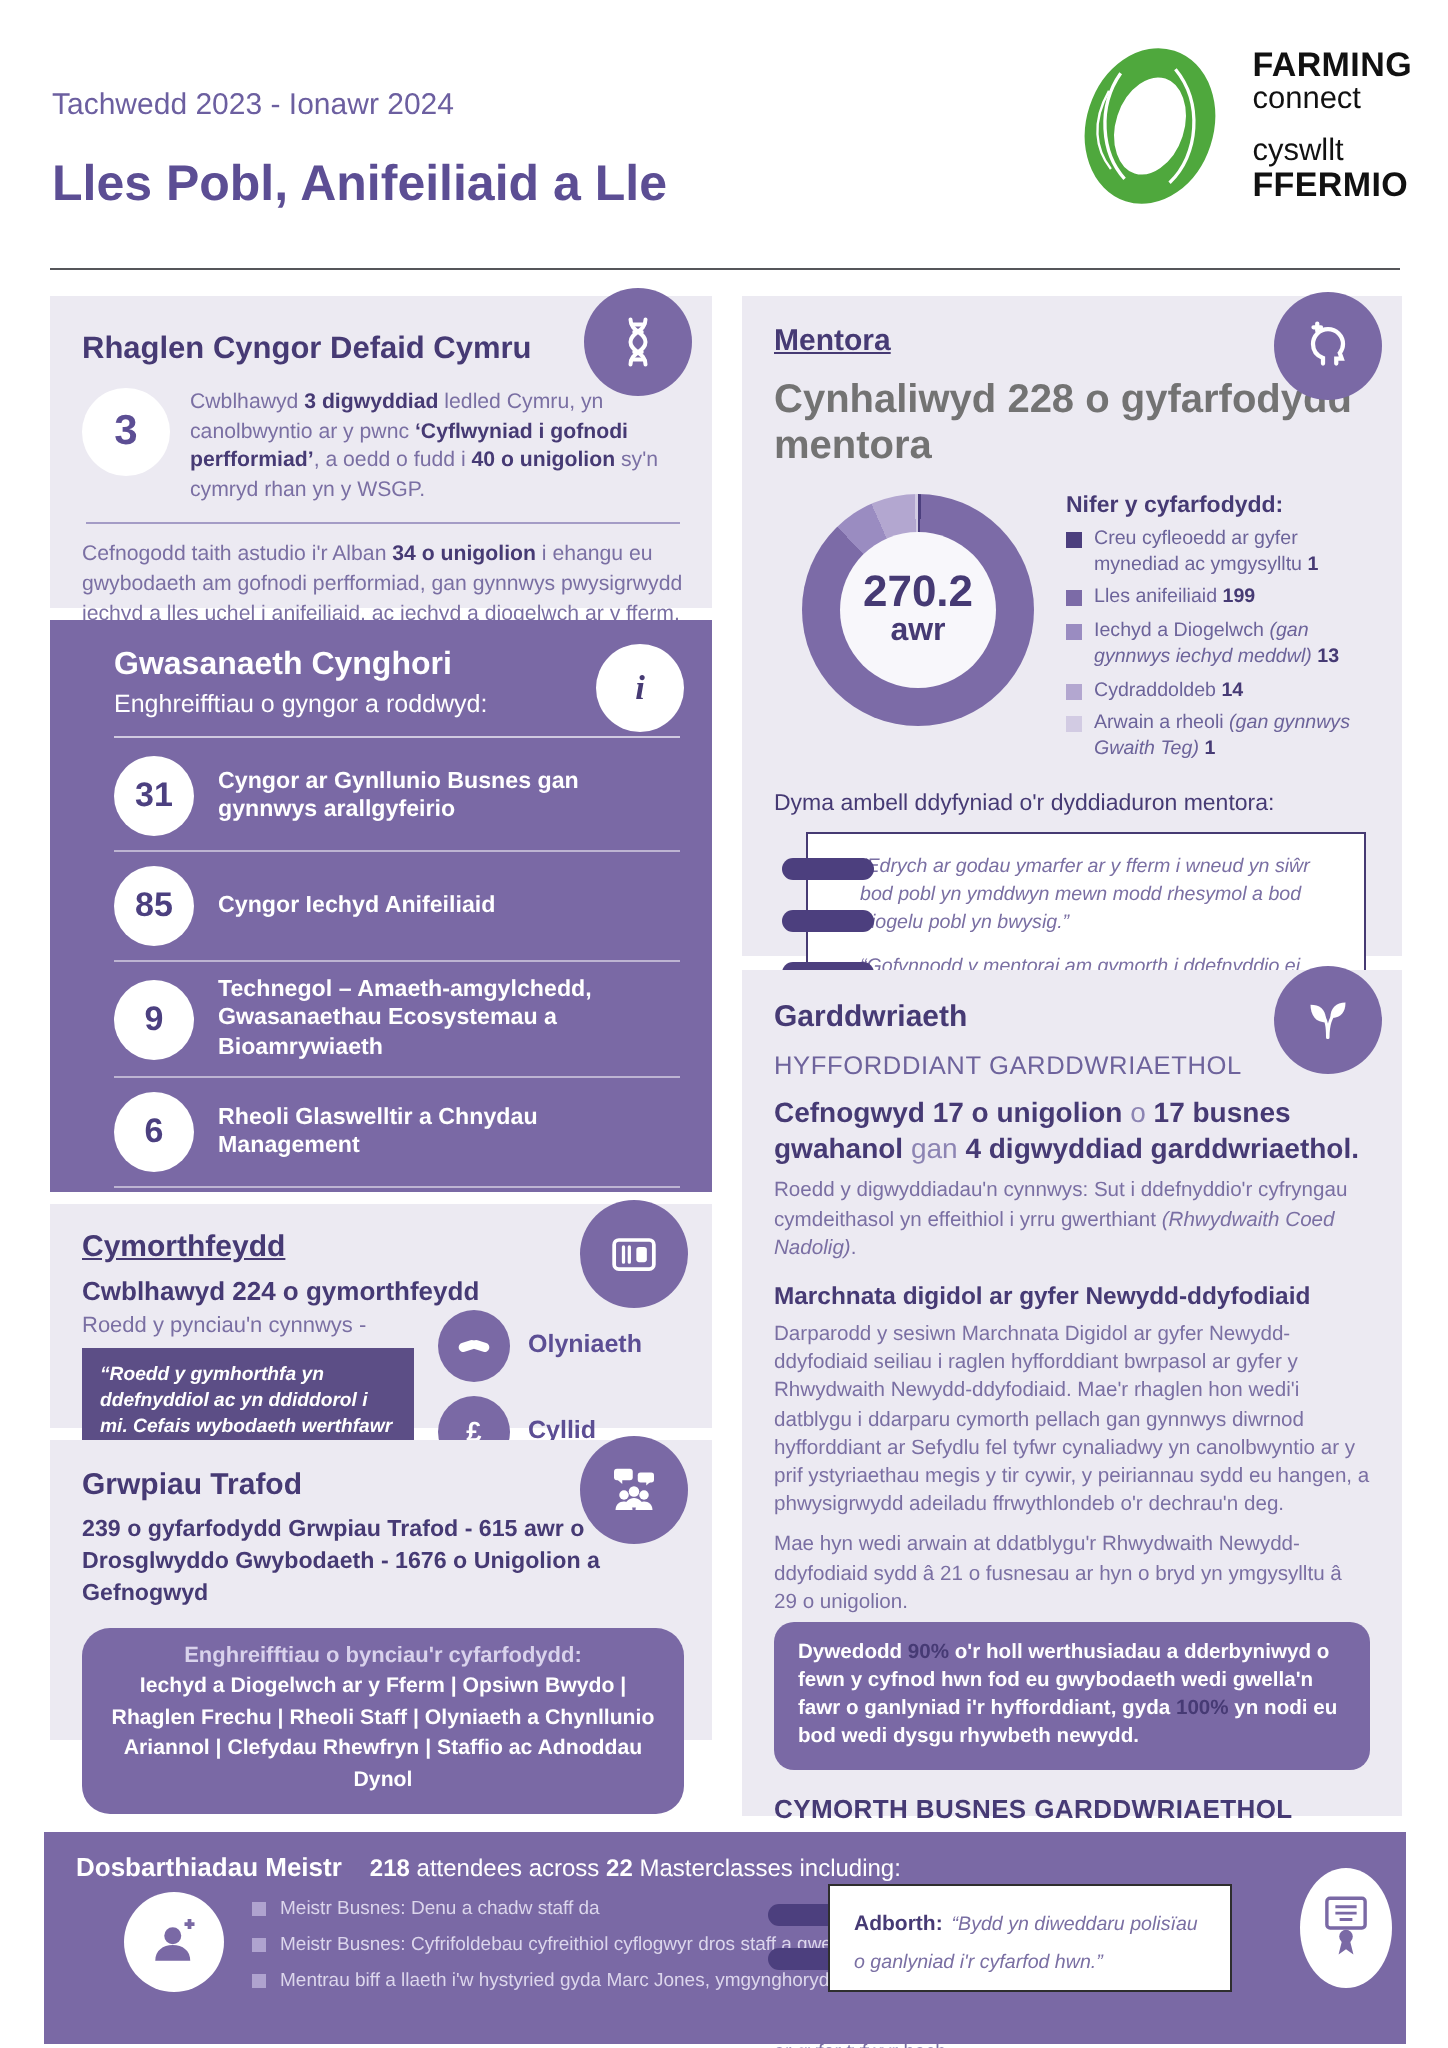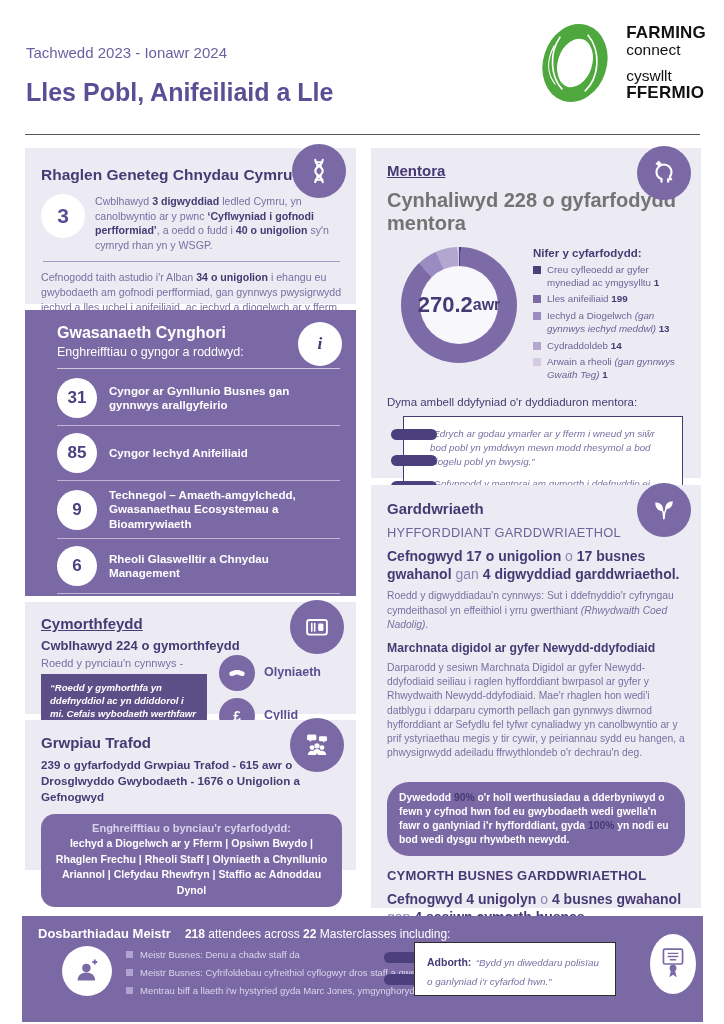--- a/index.html
+++ b/index.html
@@ -80,21 +80,21 @@
   .dis-box-t{color:#fff;font-size:10.6px;font-weight:700;line-height:1.5;}
 
   
   .men{height:330px;padding:14px 16px 0 16px;margin-bottom:7px;}
   .men-title{font-size:15px;font-weight:700;color:#463A74;text-decoration:underline;}
   .men-badge{top:-2px;right:10px;}
   .men-stat{font-size:20px;font-weight:700;color:#737373;margin-top:10px;}
   .men-chart{display:flex;margin-top:12px;}
   .donut{position:relative;width:116px;height:116px;border-radius:50%;margin-left:14px;flex:0 0 116px;}
   .donut-hole{position:absolute;inset:19px;border-radius:50%;background:#F8F7FB;
-              display:flex;flex-direction:row;align-items:center;justify-content:center;}
+              display:flex;flex-direction:column;align-items:center;justify-content:center;}
   .donut-val{font-size:22px;font-weight:700;color:#463A74;line-height:1;}
   .donut-unit{font-size:16px;font-weight:700;color:#463A74;line-height:1.1;}
   .legend{margin-left:16px;}
   .legend-title{font-size:11.5px;font-weight:700;color:#463A74;margin-bottom:5px;}
   .legend-item{display:flex;font-size:9.8px;color:#6C639A;line-height:1.3;margin-bottom:4px;}
   .legend-item .rt-b{color:#4C3F7E;}
   .swatch{flex:0 0 8px;height:8px;margin:2px 6px 0 0;}
   .men-qintro{font-size:11.5px;color:#463A74;margin-top:10px;}
   .notebook{position:relative;margin:8px 2px 0 16px;background:#fff;border:1.5px solid #463A73;
             padding:10px 12px 10px 26px;}
@@ -103,22 +103,22 @@
   .nb-q:last-child{margin-bottom:0;}
 
   
   .hor{height:423px;padding:15px 16px 0 16px;}
   .hor-title{font-size:15px;font-weight:700;color:#463A74;}
   .hor-badge{top:-2px;right:10px;}
   .hor-sub1{font-size:12.8px;color:#6E639C;margin-top:8px;letter-spacing:.3px;}
   .hor-bold{font-size:14px;color:#8C84B3;line-height:1.3;margin-top:7px;}
   .hor-p{font-size:10.3px;color:#7A6FA3;line-height:1.38;margin-top:6px;}
   .hor-sub2{font-size:12.2px;font-weight:700;color:#463A74;margin-top:9px;}
-  .hor-call{background:#7A69A5;border-radius:22px;color:#fff;font-size:10.3px;font-weight:700;
-            line-height:1.35;padding:9px 12px;margin-top:22px;}
+  .hor-call{background:#7A69A5;border-radius:10px;color:#fff;font-size:10.3px;font-weight:700;
+            line-height:1.35;padding:9px 12px;margin-top:2px;}
   .hor-sub3{font-size:13px;font-weight:700;color:#463A74;margin-top:12px;letter-spacing:.2px;}
 
   
   .footer{position:absolute;left:22px;top:916px;width:681px;height:106px;background:#7A69A5;}
   .ft-titleline{position:absolute;left:16px;top:10px;display:flex;align-items:baseline;color:#fff;}
   .ft-title{font-size:13px;font-weight:700;}
   .ft-sub{font-size:12px;margin-left:14px;}
   .ft-person{position:absolute;left:40px;top:30px;width:50px;height:50px;border-radius:50%;background:#fff;
              display:flex;align-items:center;justify-content:center;}
   .ft-bullets{position:absolute;left:104px;top:33px;}
@@ -155,21 +155,21 @@
       <div class="lt-r">connect</div>
       <div class="lt-r lt-gap">cyswllt</div>
       <div class="lt-b">FFERMIO</div>
     </div>
   </div>
   <div class="hdr-rule"></div>
 
   <div class="col-left">
 
     <div class="box gen">
-      <div class="gen-title">Rhaglen Geneteg Chnydau Cymru</div>
+      <div class="gen-title">Rhaglen Cyngor Defaid Cymru</div>
       <div class="icon-badge gen-badge">
         <svg width="30" height="30" viewBox="0 0 24 24">
           <g stroke="#fff" stroke-width="1.6" fill="none" stroke-linecap="round">
             <path d="M9 3 C9 8 15 8 15 12 C15 16 9 16 9 21"></path>
             <path d="M15 3 C15 8 9 8 9 12 C9 16 15 16 15 21"></path>
             <path d="M9.5 5 h5 M10.5 8 h3 M10.5 16 h3 M9.5 19 h5"></path>
           </g>
         </svg>
       </div>
       <div class="gen-row">
@@ -359,20 +359,21 @@
             <path d="M13 11 C13 7 15.5 4.5 19.5 4.5 C19.5 9 17 11.5 13 11 z"></path>
           </g>
           <path d="M11.8 19.5 C11.8 15 11.5 12 9 8.5 M12 19.5 C12 14 13 11 16 7.5" stroke="#fff" stroke-width="1.3" fill="none" stroke-linecap="round"></path>
         </svg>
       </div>
       <div class="hor-sub1">HYFFORDDIANT GARDDWRIAETHOL</div>
       <div class="hor-bold"><span class="rt-b">Cefnogwyd 17 o unigolion</span><span> o </span><span class="rt-b">17 busnes gwahanol</span><span> gan </span><span class="rt-b">4 digwyddiad garddwriaethol.</span></div>
       <div class="hor-p"><span>Roedd y digwyddiadau'n cynnwys: Sut i ddefnyddio'r cyfryngau cymdeithasol yn effeithiol i yrru gwerthiant </span><span class="rt-i">(Rhwydwaith Coed Nadolig)</span><span>.</span></div>
       <div class="hor-sub2">Marchnata digidol ar gyfer Newydd-ddyfodiaid</div>
       <div class="hor-p">Darparodd y sesiwn Marchnata Digidol ar gyfer Newydd-ddyfodiaid seiliau i raglen hyfforddiant bwrpasol ar gyfer y Rhwydwaith Newydd-ddyfodiaid. Mae'r rhaglen hon wedi'i datblygu i ddarparu cymorth pellach gan gynnwys diwrnod hyfforddiant ar Sefydlu fel tyfwr cynaliadwy yn canolbwyntio ar y prif ystyriaethau megis y tir cywir, y peiriannau sydd eu hangen, a phwysigrwydd adeiladu ffrwythlondeb o'r dechrau'n deg.</div>
+      <div class="hor-p">Mae hyn wedi arwain at ddatblygu'r Rhwydwaith Newydd-ddyfodiaid sydd â 21 o fusnesau ar hyn o bryd yn ymgysylltu â 29 o unigolion.</div>
       <div class="hor-call"><span>Dywedodd </span><span class="rt-b">90%</span><span> o'r holl werthusiadau a dderbyniwyd o fewn y cyfnod hwn fod eu gwybodaeth wedi gwella'n fawr o ganlyniad i'r hyfforddiant, gyda </span><span class="rt-b">100%</span><span> yn nodi eu bod wedi dysgu rhywbeth newydd.</span></div>
       <div class="hor-sub3">CYMORTH BUSNES GARDDWRIAETHOL</div>
       <div class="hor-bold"><span class="rt-b">Cefnogwyd 4 unigolyn</span><span> o </span><span class="rt-b">4 busnes gwahanol</span><span> gan </span><span class="rt-b">4 sesiwn cymorth busnes garddwriaethol.</span></div>
       <div class="hor-p" style="font-size:9.9px">Mae'r sesiynau hyn wedi bod yn canolbwyntio ar ddiogelwch bwyd ac achredu sy'n ymwneud â chynhyrchu garddwriaethol, gan annog cyfranogwyr i gwblhau'r modiwl e-Ddysgu ar ddiwydrwydd dyladwy ar gyfer tyfwyr bach.</div>
     </div>
   </div>
 
   <div class="footer">
     <div class="ft-titleline">
       <div class="ft-title">Dosbarthiadau Meistr</div>

